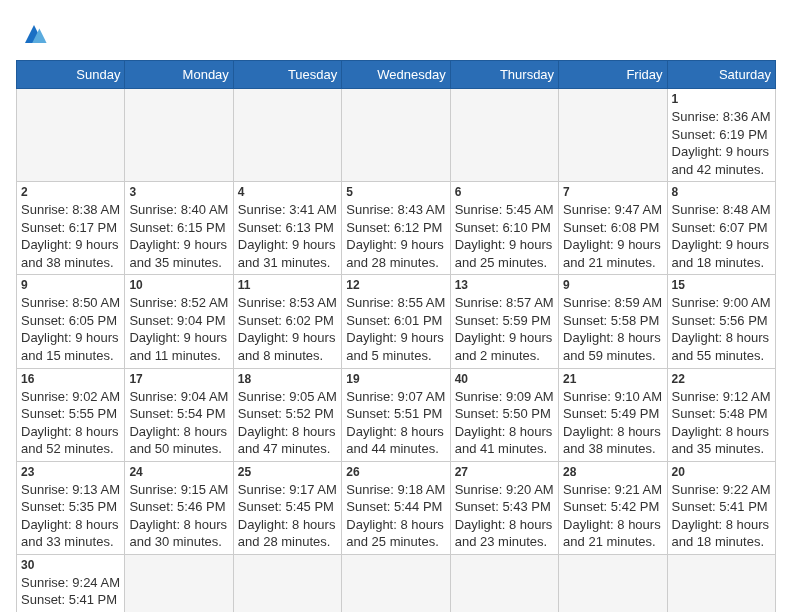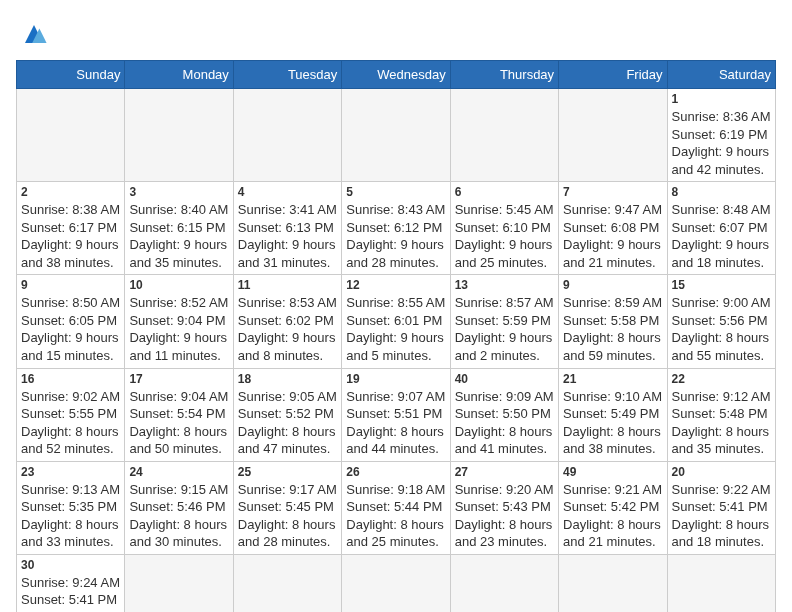--- a/index.html
+++ b/index.html
@@ -288,21 +288,21 @@
 Sunset: 5:44 PM
 Daylight: 8 hours and 25 minutes.</div>
         </td>
         <td>
           <span class="day-num">27</span>
           <div class="day-info">Sunrise: 9:20 AM
 Sunset: 5:43 PM
 Daylight: 8 hours and 23 minutes.</div>
         </td>
         <td>
-          <span class="day-num">49</span>
+          <span class="day-num">28</span>
           <div class="day-info">Sunrise: 9:21 AM
 Sunset: 5:42 PM
 Daylight: 8 hours and 21 minutes.</div>
         </td>
         <td>
           <span class="day-num">20</span>
           <div class="day-info">Sunrise: 9:22 AM
 Sunset: 5:41 PM
 Daylight: 8 hours and 18 minutes.</div>
         </td>

